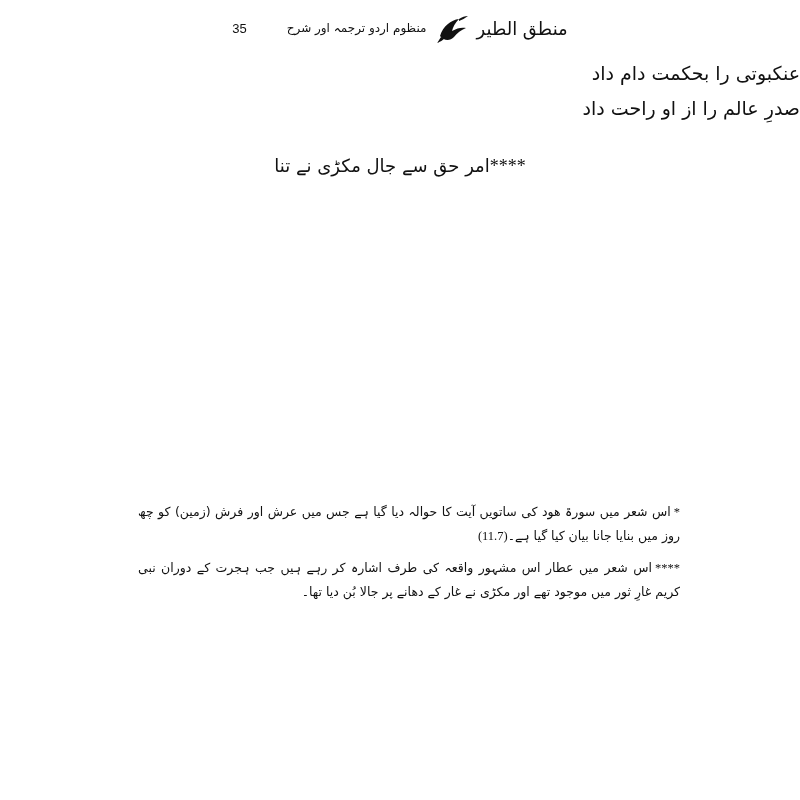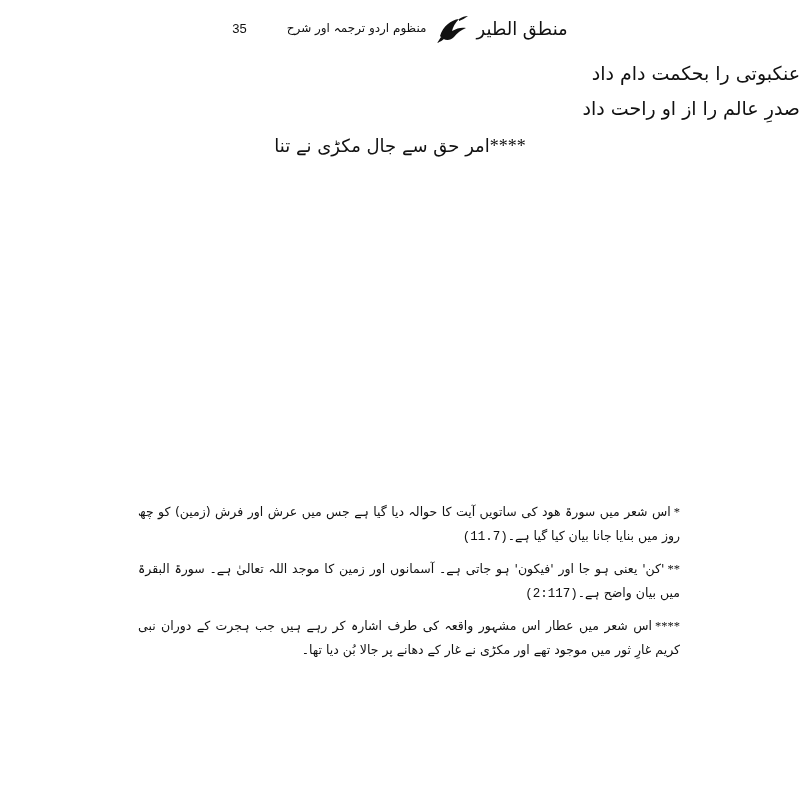--- a/index.html
+++ b/index.html
@@ -76,21 +76,21 @@
   .verse-line {
     font-size: 19px;
     line-height: 1.85;
     letter-spacing: 0.5px;
     white-space: nowrap;
   }
 
   
   .translation-block {
     position: absolute;
-    top: 128px;
+    top: 148px;
     left: 0;
     width: 100%;
     text-align: center;
     direction: rtl;
   }
   .translation-line {
     font-size: 18px;
     line-height: 2.0;
     white-space: nowrap;
   }
@@ -114,21 +114,21 @@
     margin-bottom: 7px;
     text-align: justify;
     text-justify: inter-word;
   }
   .footnote .marker {
     font-family: "Liberation Serif", serif;
     letter-spacing: -1px;
     margin-left: 3px;
   }
   .footnote .ref {
-    font-family: Liberation Mono, monospace;
+    font-family: Liberation Serif, serif;
     direction: ltr;
     unicode-bidi: embed;
   }
 </style>
 </head>
 <body>
 
 <div class="page">
 
   <div class="header">
@@ -156,23 +156,20 @@
       <span class="stars">****</span><span>امر حق سے جال مکڑی نے تنا</span>
     </div>
   </div>
 
   <div class="footnotes">
 
     <div class="footnote">
       <span class="marker">*</span><span>اس شعر میں سورۃ ھود کی ساتویں آیت کا حوالہ دیا گیا ہے جس میں عرش اور فرش (زمین) کو چھ روز میں بنایا جانا بیان کیا گیا ہے۔</span><span class="ref">(11.7)</span>
     </div>
 
-    <div class="footnote">
-      <span class="marker">**</span><span>'کن' یعنی ہو جا اور 'فیکون' ہو جاتی ہے۔ آسمانوں اور زمین کا موجد اللہ تعالیٰ ہے۔ سورۃ البقرۃ میں بیان واضح ہے۔</span><span class="ref">(2:117)</span>
-    </div>
 
 
     <div class="footnote">
       <span class="marker">****</span><span>اس شعر میں عطار اس مشہور واقعہ کی طرف اشارہ کر رہے ہیں جب ہجرت کے دوران نبی کریم غارِ ثور میں موجود تھے اور مکڑی نے غار کے دھانے پر جالا بُن دیا تھا۔</span><span class="ref"></span>
     </div>
 
   </div>
 
 </div>
 

